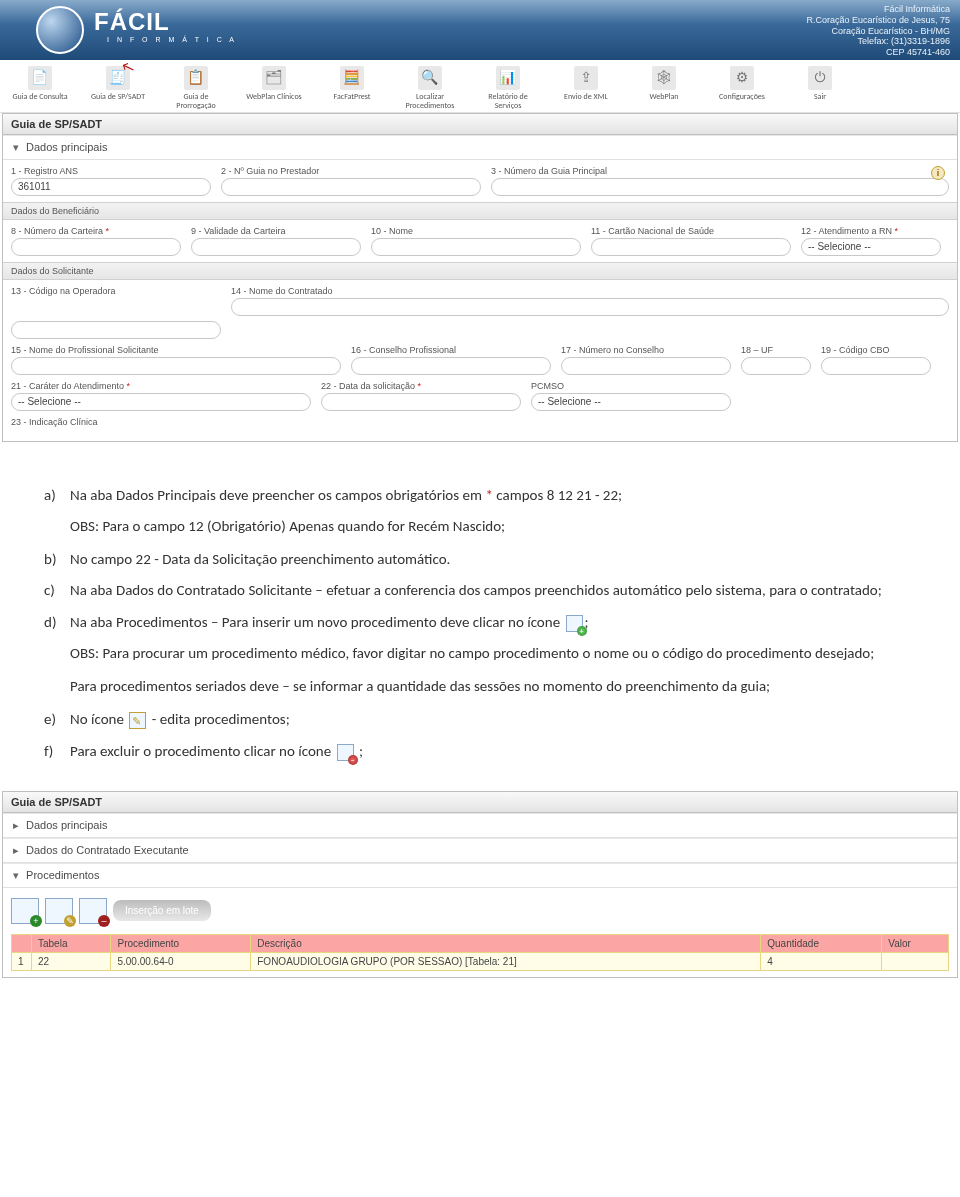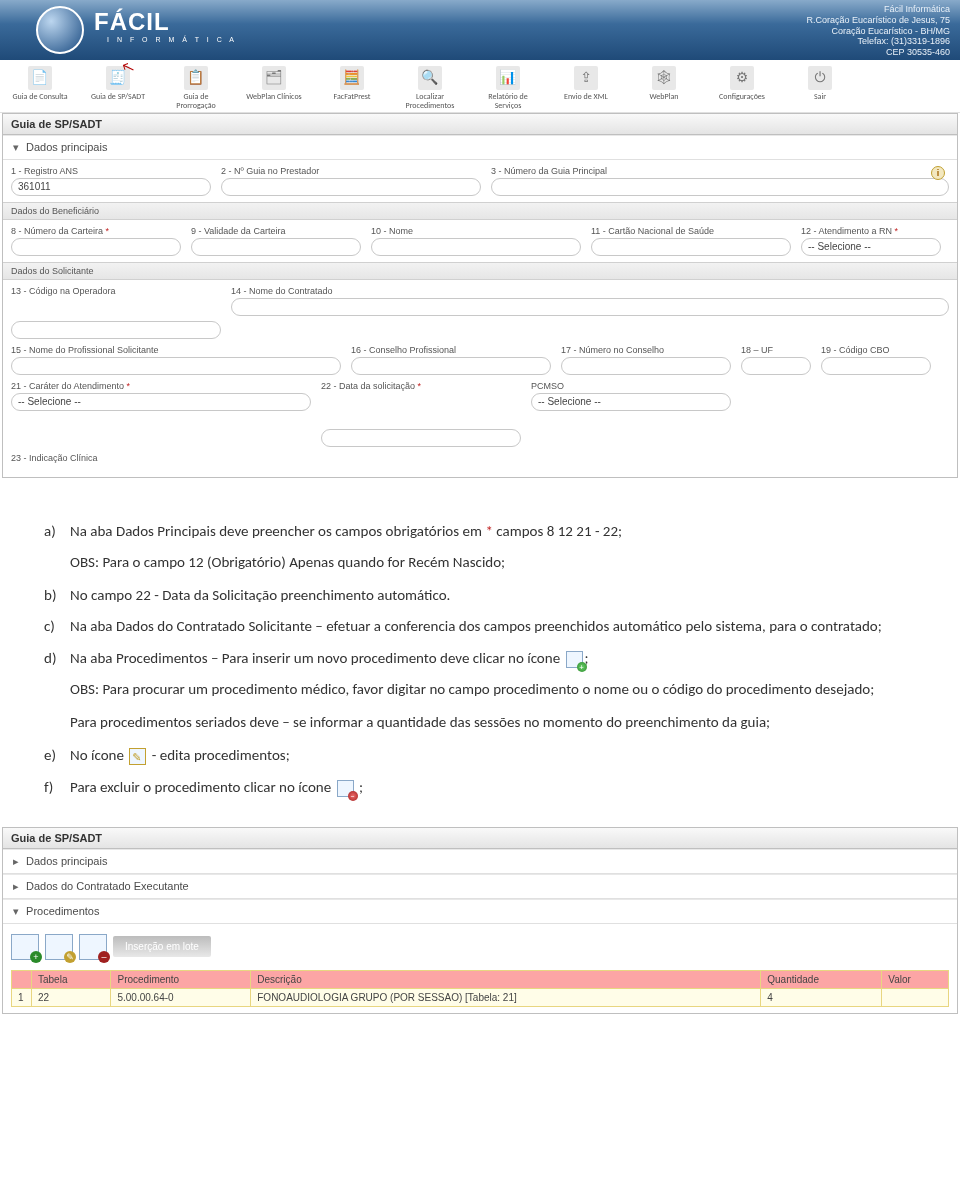--- a/index.html
+++ b/index.html
@@ -213,21 +213,21 @@
   .proc-icon .badge {
     position:absolute; right:-4px; bottom:-4px;
     width:12px; height:12px; border-radius:50%;
     color:#fff; font-size:9px; text-align:center; line-height:12px;
   }
   .proc-icon.add .badge { background:#2a8a2a; }
   .proc-icon.edit .badge { background:#c2a030; }
   .proc-icon.del .badge { background:#a02020; }
   .proc-lot {
     background: linear-gradient(to bottom,#bcbcbc,#e8e8e8);
-    border-radius:2px;
+    border-radius:8px;
     padding: 5px 12px;
     font-size: 10px;
     color:#fff;
     cursor:pointer;
   }
   .proc-table { width:100%; border-collapse:collapse; font-size:10px; color:#444; }
   .proc-table th {
     text-align:left;
     font-weight:normal;
     background:#fca5a5;
@@ -248,21 +248,21 @@
 
   <div class="hdr-banner">
     <div class="hdr-circle"></div>
     <div class="hdr-brand1">FÁCIL</div>
     <div class="hdr-brand2">I N F O R M Á T I C A</div>
     <div class="hdr-info">
       <div>Fácil Informática</div>
       <div>R.Coração Eucarístico de Jesus, 75</div>
       <div>Coração Eucarístico - BH/MG</div>
       <div>Telefax: (31)3319-1896</div>
-      <div>CEP 30535-460</div>
+      <div>CEP 45741-460</div>
     </div>
   </div>
 
   <div class="toolbar" id="toolbar">
       <div class="tb-item">
         <div class="tb-icon">📄</div>
         <div>Guia de Consulta</div>
       </div>
       <div class="tb-item">
         <div class="tb-icon">🧾</div>
@@ -386,21 +386,21 @@
         <div class="fld" style="width:110px;">
           <span class="fld-label">19 - Código CBO</span>
           <input class="fld-input" style="">
         </div>
       </div>
       <div class="field-row">
         <div class="fld" style="width:300px;">
           <span class="fld-label"><span>21 - Caráter do Atendimento</span> <span class="req">*</span></span>
           <input class="fld-input" value="-- Selecione --" style="">
         </div>
-        <div class="fld" style="width:200px;gap:36px;">
+        <div class="fld" style="width:200px;">
           <span class="fld-label"><span>22 - Data da solicitação</span> <span class="req">*</span></span>
           <input class="fld-input" style="">
         </div>
         <div class="fld" style="width:200px;">
           <span class="fld-label">PCMSO</span>
           <input class="fld-input" value="-- Selecione --" style="">
         </div>
       </div>
       <div class="field-row">
         <div class="fld" style="flex:1;">

